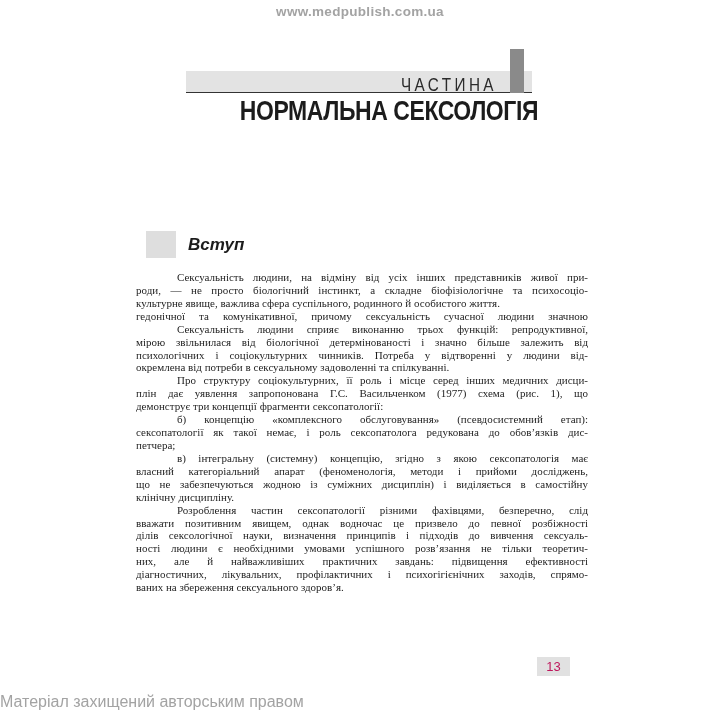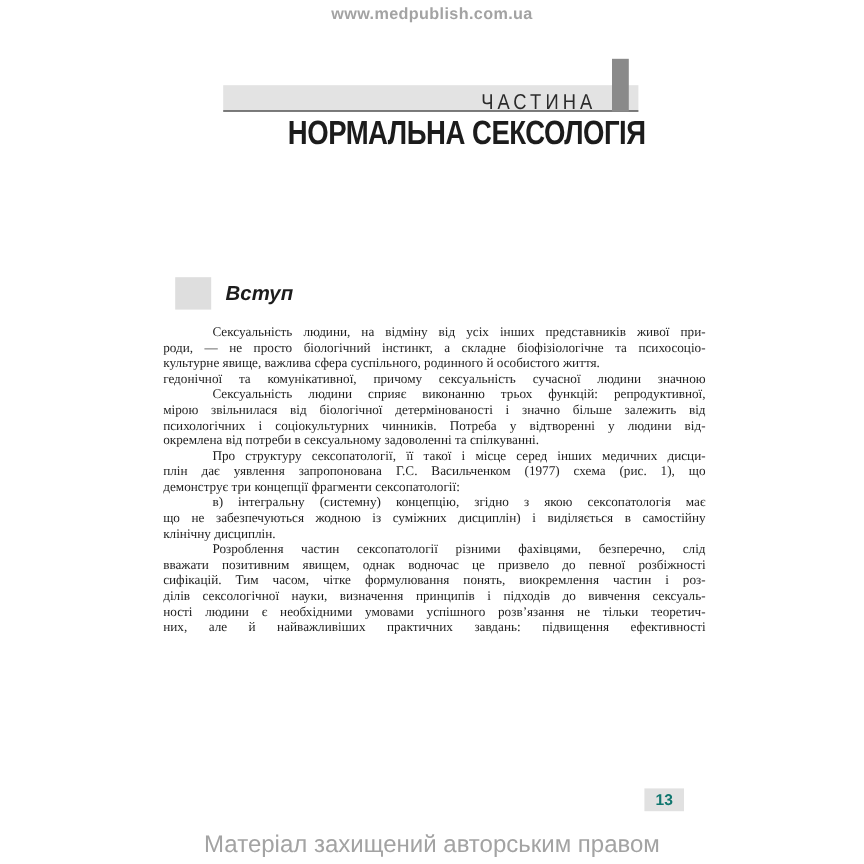--- a/index.html
+++ b/index.html
@@ -49,26 +49,26 @@
     text-align:justify;text-align-last:justify;
     height:12.93px;overflow:hidden;white-space:normal;
   }
   .body-text .line.first{padding-left:41px;}
   .body-text .line.last{text-align-last:left;}
   .page-number-box{
     position:absolute;left:537px;top:657px;width:33px;height:19px;
     background:var(--pagebox-grey);text-align:center;
   }
   .page-number-box span{
-    font-family:"Liberation Sans", sans-serif;font-size:13px;font-weight:700;
-    line-height:19px;color:#0f766e;
+    font-family:"Liberation Sans", sans-serif;font-size:13px;font-weight:400;
+    line-height:19px;color:#be185d;
   }
   .footer-notice{
-    position:absolute;top:693px;left:0;width:720px;text-align:center;
-    font-family:"Liberation Sans", sans-serif;font-size:20px;color:var(--muted);
+    position:absolute;top:693px;left:0;width:720px;text-align:left;
+    font-family:"Liberation Sans", sans-serif;font-size:16px;color:var(--muted);
   }
 </style>
 </head>
 <body style="--bar-grey: #e3e3e3; --block-grey: #8a8a8a; --square-grey: #dedede; --pagebox-grey: #e1e1e1; --muted: #a3a3a3; --ink: #1c1c1c;">
 
 <div class="site-url">www.medpublish.com.ua</div>
 
 <div class="part-bar"></div>
 <div class="part-block"></div>
 <div class="part-label">ЧАСТИНА</div>
@@ -84,36 +84,43 @@
       <div class="line last">культурне явище, важлива сфера суспільного, родинного й особистого життя.</div>
     </div>
     <div>
       <div class="line">гедонічної та комунікативної, причому сексуальність сучасної людини значною</div>
       <div class="line first">Сексуальність людини сприяє виконанню трьох функцій: репродуктивної,</div>
       <div class="line">мірою звільнилася від біологічної детермінованості і значно більше залежить від</div>
       <div class="line">психологічних і соціокультурних чинників. Потреба у відтворенні у людини від-</div>
       <div class="line last">окремлена від потреби в сексуальному задоволенні та спілкуванні.</div>
     </div>
     <div>
-      <div class="line first">Про структуру сексопатології, її такої і місце серед інших медичних дисци-</div>
+      <div class="line first">Про структуру соціокультурних, її роль і місце серед інших медичних дисци-</div>
       <div class="line">плін дає уявлення запропонована Г.С. Васильченком (1977) схема (рис. 1), що</div>
       <div class="line last">демонструє три концепції фрагменти сексопатології:</div>
     </div>
     <div>
+      <div class="line first">б) концепцію «комплексного обслуговування» (псевдосистемний етап):</div>
+      <div class="line">сексопатології як такої немає, і роль сексопатолога редукована до обов’язків дис-</div>
+      <div class="line last">петчера;</div>
+    </div>
+    <div>
       <div class="line first">в) інтегральну (системну) концепцію, згідно з якою сексопатологія має</div>
+      <div class="line">власний категоріальний апарат (феноменологія, методи і прийоми досліджень,</div>
       <div class="line">що не забезпечуються жодною із суміжних дисциплін) і виділяється в самостійну</div>
-      <div class="line last">клінічну дисциплін.</div>
+      <div class="line last">клінічну дисципліну.</div>
     </div>
     <div>
       <div class="line first">Розроблення частин сексопатології різними фахівцями, безперечно, слід</div>
       <div class="line">вважати позитивним явищем, однак водночас це призвело до певної розбіжності</div>
-      <div class="line">сифікацій. Тим часом, чітке формулювання понять, виокремлення частин і роз-</div>
       <div class="line">ділів сексологічної науки, визначення принципів і підходів до вивчення сексуаль-</div>
       <div class="line">ності людини є необхідними умовами успішного розв’язання не тільки теоретич-</div>
       <div class="line">них, але й найважливіших практичних завдань: підвищення ефективності</div>
+      <div class="line">діагностичних, лікувальних, профілактичних і психогігієнічних заходів, спрямо-</div>
+      <div class="line last">ваних на збереження сексуального здоров’я.</div>
     </div>
   </div>
 
 <div class="page-number-box">
   <span>13</span>
 </div>
 
 <div class="footer-notice">Матеріал захищений авторським правом</div>
 
 </body></html>

